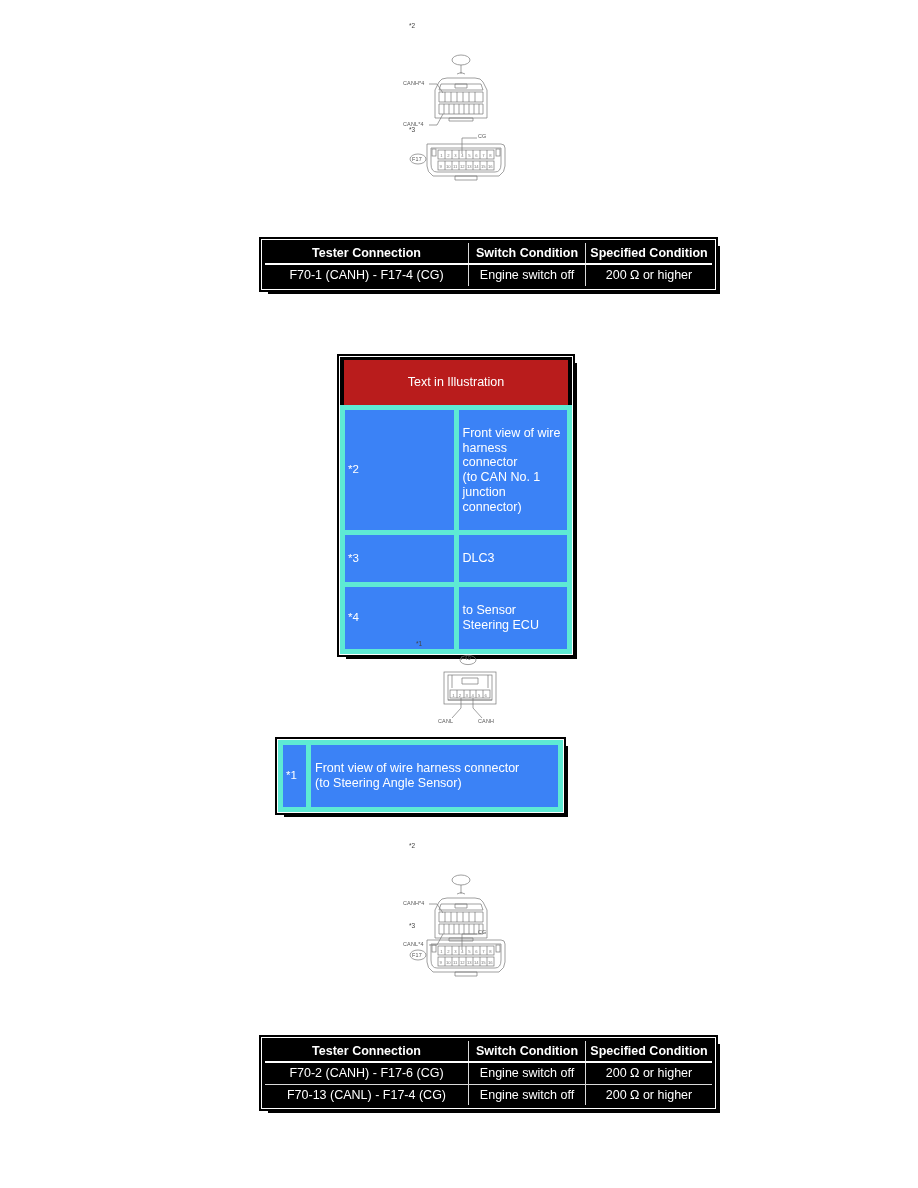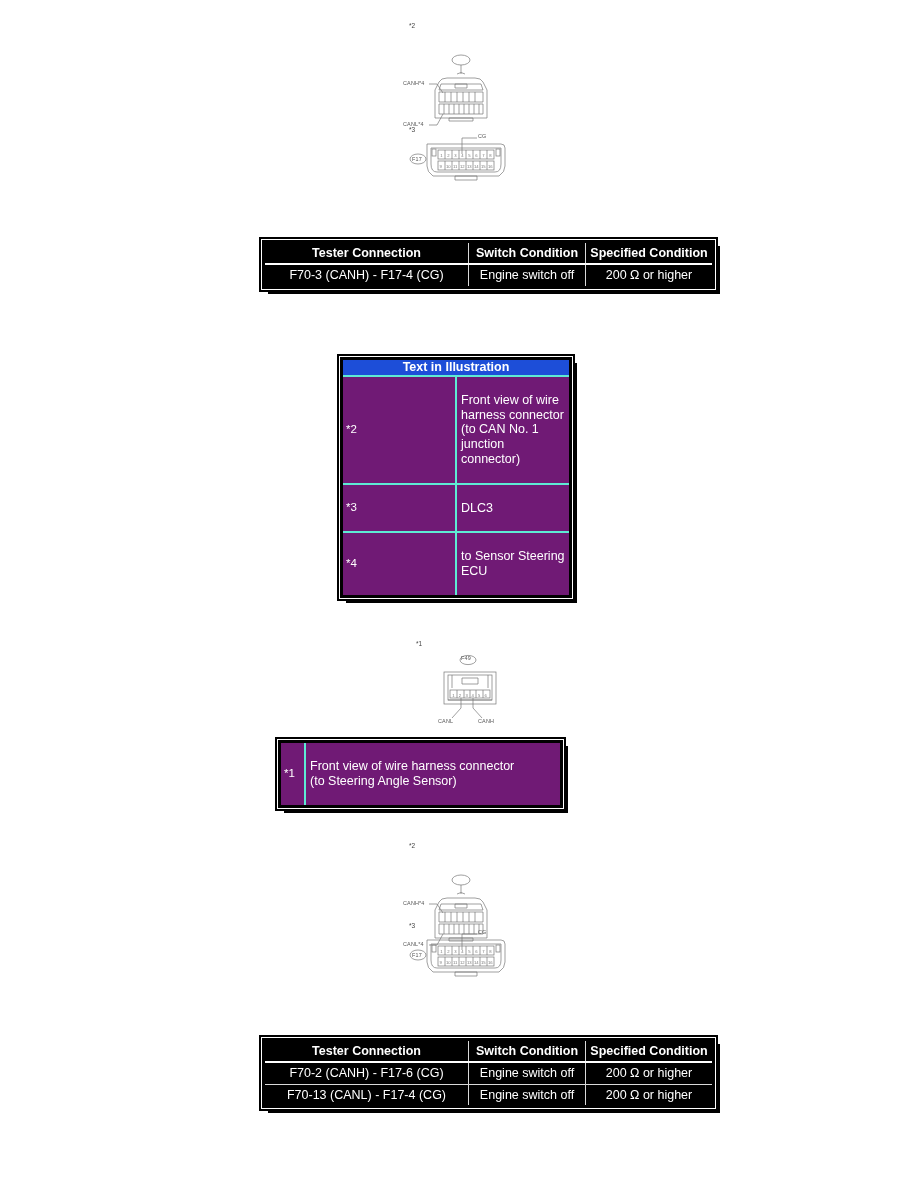--- a/index.html
+++ b/index.html
@@ -81,30 +81,30 @@
   }
   .til-table {
     border-collapse: collapse;
     background:#000;
     border: 3px solid #000;
     outline: 2px solid #000;
     outline-offset: 1px;
     table-layout: fixed;
   }
   .til-table .til-head {
-    color:#fff; background:#1d4ed8;
-    font-weight: bold;
+    color:#fff; background:#b91c1c;
+    font-weight: normal;
     font-size: 12.5px;
     text-align: center;
-    padding: 0 4px;
+    padding: 15px 4px;
     border: none;
   }
   .til-table td {
-    color:#fff; background:#701a75;
-    border: 2px solid #5eead4;
+    color:#fff; background:#3b82f6;
+    border: 5px solid #5eead4;
     font-size: 12.5px;
     line-height: 1.18;
     padding: 16px 4px;
     vertical-align: middle;
   }
   .til-table td.marker {
     width: 18px;
     text-align: left;
     font-size: 11.5px;
     padding-left: 3px;
@@ -224,21 +224,21 @@
     <table class="spec-table">
       <thead>
         <tr>
           <th style="width:195px;">Tester Connection</th>
           <th style="width:108px;">Switch Condition</th>
           <th style="width:118px;">Specified Condition</th>
         </tr>
       </thead>
       <tbody>
         <tr>
-          <td>F70-3 (CANH) - F17-4 (CG)</td>
+          <td>F70-1 (CANH) - F17-4 (CG)</td>
           <td>Engine switch off</td>
           <td>200 Ω or higher</td>
         </tr>
       </tbody>
     </table>
   </div>
 
   <div class="til-wrap" style="left:340px; top:357px;">
     <table class="til-table" style="width:232px;">
       <tbody>

